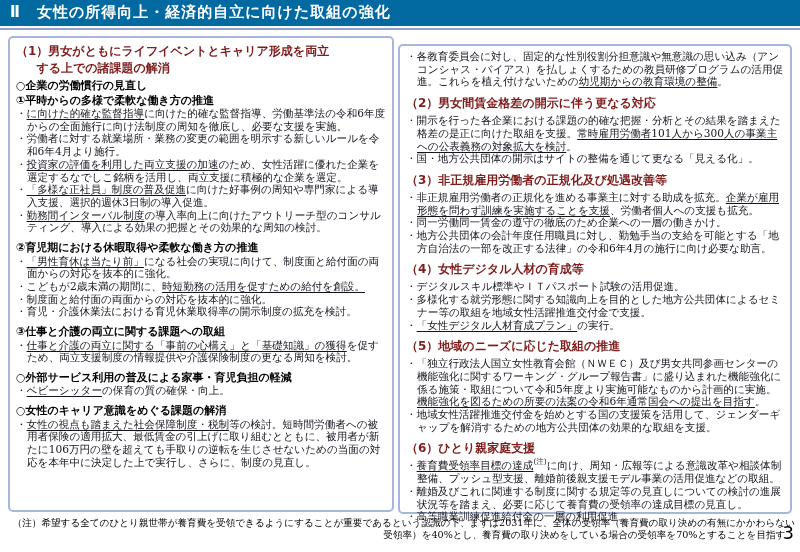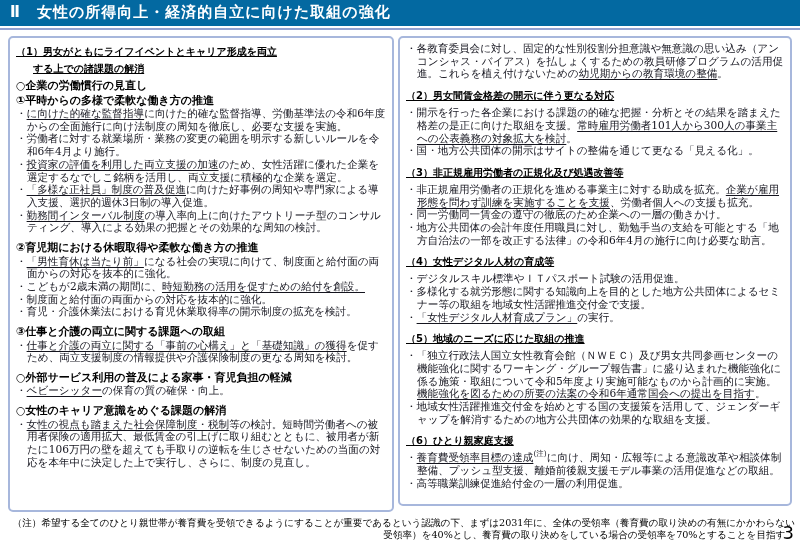--- a/index.html
+++ b/index.html
@@ -16,26 +16,26 @@
     padding:3px 0 0 10px;color:#ffffff;font-family:"DejaVu Sans","Liberation Sans",sans-serif;
     font-weight:bold;font-size:15px;letter-spacing:1px;white-space:nowrap;
   }
   .header-rule{position:absolute;left:0;top:28px;right:0;height:2px;background:#93a1d1;}
   
   .box{
     position:absolute;background:#ffffff;border:2px solid #a7b7dc;border-radius:5px;
     padding:4px 6px 4px 6px;box-sizing:border-box;
   }
   .box-left{left:8px;top:36px;width:386px;height:476px;}
-  .box-right{left:398px;top:36px;width:394px;height:470px;}
+  .box-right{left:398px;top:44px;width:394px;height:470px;}
   
   .blk{font-size:10.6px;line-height:12.7px;}
   .blk.h1{
     font-family:"DejaVu Sans","Liberation Sans",sans-serif;font-weight:bold;
-    font-size:10px;line-height:17px;color:#000000;margin:1px 0 2px 0;text-decoration:underline;
+    font-size:12px;line-height:17px;color:#7f1d1d;margin:1px 0 2px 0;
   }
   .blk.h1 .cont{padding-left:1.7em;}
   .blk.h2{
     font-family:"DejaVu Sans","Liberation Sans",sans-serif;font-weight:bold;
     font-size:11px;line-height:13.5px;color:#000;margin-top:1px;
   }
   .blk.gap{margin-top:7px;}
   .blk.li{padding-left:11px;text-indent:-11px;}
   .u{text-decoration:underline;text-underline-offset:2px;text-decoration-thickness:1px;}
   .sup{font-size:7.5px;vertical-align:super;line-height:0;}
@@ -105,17 +105,18 @@
     <div class="blk li"><span>・</span><span class="u">「女性デジタル人材育成プラン」</span><span>の実行。</span></div>
     <div class="blk h1 gap">
       <div>（5）地域のニーズに応じた取組の推進</div>
     </div>
     <div class="blk li"><span>・「独立行政法人国立女性教育会館（ＮＷＥＣ）及び男女共同参画センターの機能強化に関するワーキング・グループ報告書」に盛り込まれた機能強化に係る施策・取組について令和5年度より実施可能なものから計画的に実施。</span><span class="u">機能強化を図るための所要の法案の令和6年通常国会への提出を目指す</span><span>。</span></div>
     <div class="blk li"><span>・地域女性活躍推進交付金を始めとする国の支援策を活用して、ジェンダーギャップを解消するための地方公共団体の効果的な取組を支援。</span></div>
     <div class="blk h1 gap">
       <div>（6）ひとり親家庭支援</div>
     </div>
     <div class="blk li"><span>・</span><span class="u">養育費受領率目標の達成</span><span class="sup">(注)</span><span>に向け、周知・広報等による意識改革や相談体制整備、プッシュ型支援、離婚前後親支援モデル事業の活用促進などの取組。</span></div>
+    <div class="blk li"><span>・離婚及びこれに関連する制度に関する規定等の見直しについての検討の進展状況等を踏まえ、必要に応じて養育費の受領率の達成目標の見直し。</span></div>
     <div class="blk li"><span>・高等職業訓練促進給付金の一層の利用促進。</span></div>
   </div>
 
 <div class="footnote">（注）希望する全てのひとり親世帯が養育費を受領できるようにすることが重要であるという認識の下、まずは2031年に、全体の受領率（養育費の取り決めの有無にかかわらない受領率）を40%とし、養育費の取り決めをしている場合の受領率を70%とすることを目指す。</div>
 <div class="page-number">3</div>
 
 </body></html>

